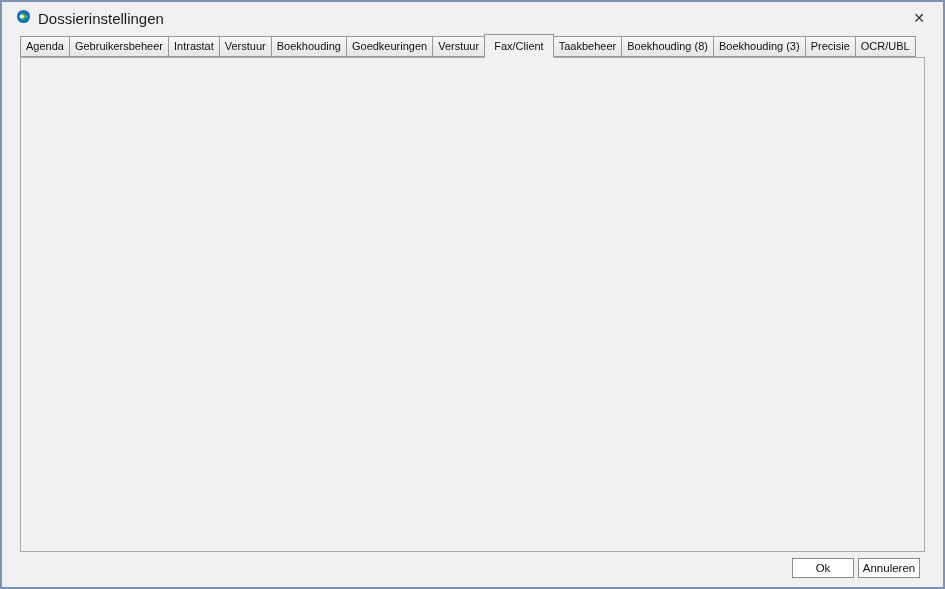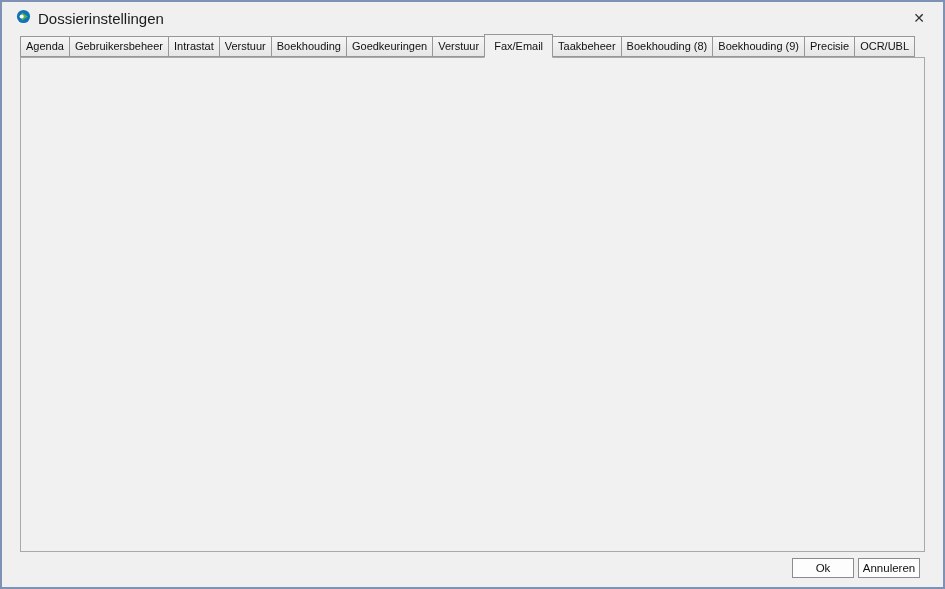--- a/index.html
+++ b/index.html
@@ -88,24 +88,24 @@
   <div class="close-btn">✕</div>
 
   <div class="tabs">
     <div class="tab">Agenda</div>
     <div class="tab">Gebruikersbeheer</div>
     <div class="tab">Intrastat</div>
     <div class="tab">Verstuur</div>
     <div class="tab">Boekhouding</div>
     <div class="tab">Goedkeuringen</div>
     <div class="tab">Verstuur</div>
-    <div class="tab active">Fax/Email</div>
+    <div class="tab active">Fax/Client</div>
     <div class="tab">Taakbeheer</div>
     <div class="tab">Boekhouding (8)</div>
-    <div class="tab">Boekhouding (9)</div>
+    <div class="tab">Boekhouding (3)</div>
     <div class="tab">Precisie</div>
     <div class="tab">OCR/UBL</div>
 
   </div>
 
   <div class="panel"></div>
 
   <div class="lbl" style="left:30px; top:65px;">SMTP server:</div>
   <input class="txt" style="left: 164px; top: 61px;" type="text" value="outlook.office365.com">
   <div class="btn" style="left:373px; top:60px; width:140px; height:20px;">Verstuur testmail</div>

